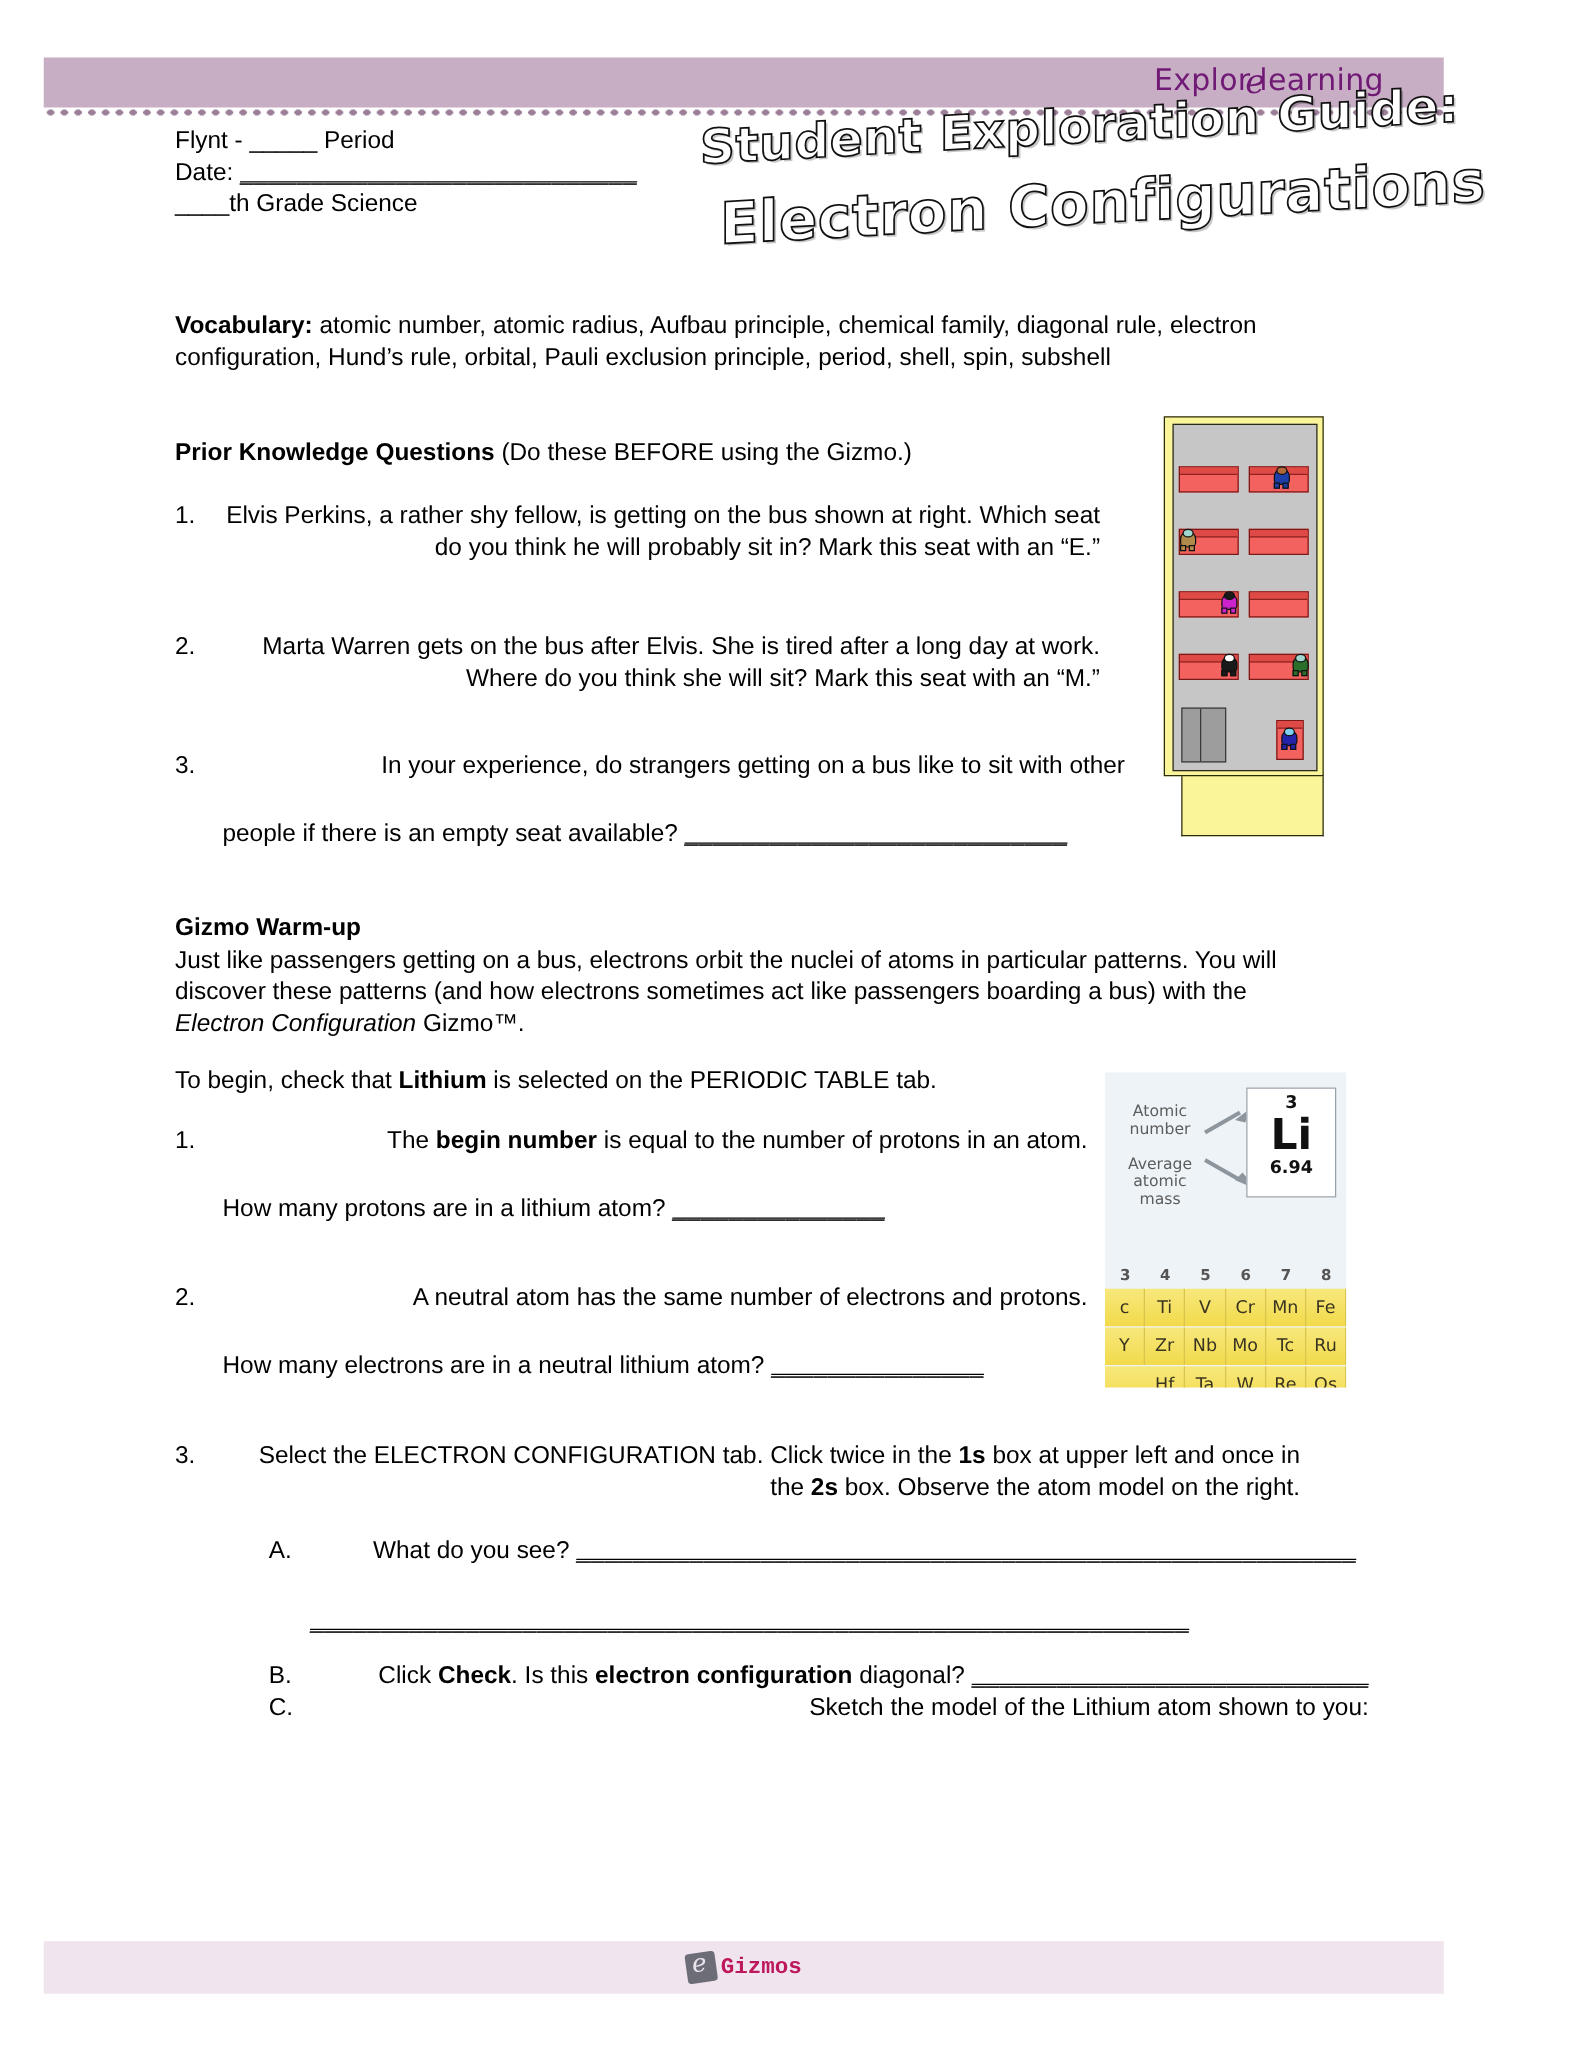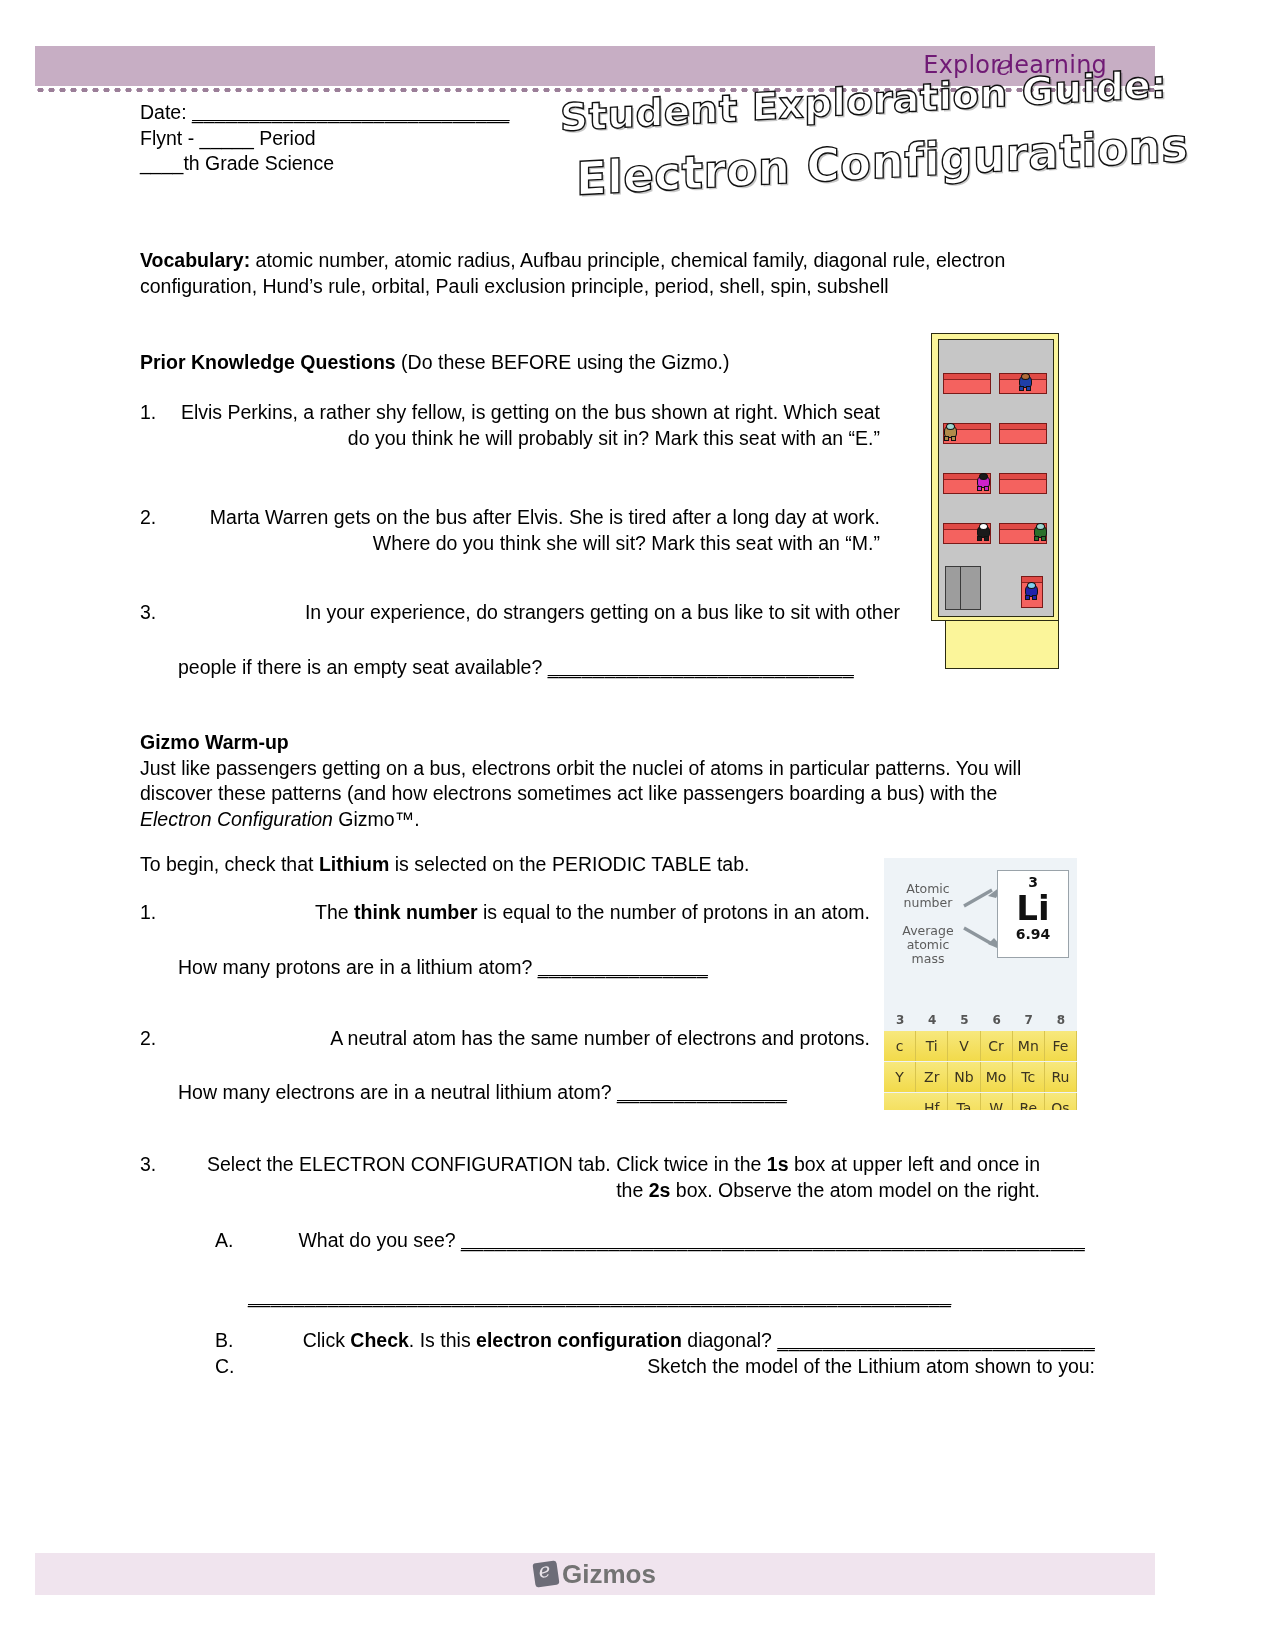--- a/index.html
+++ b/index.html
@@ -357,44 +357,44 @@
   .footer-logo .mark::after {
     content: "e";
     position: absolute;
     left: 5px; top: -4px;
     font-family: "DejaVu Serif", serif;
     font-style: italic;
     font-size: 20px;
     color: #e9e4ea;
   }
   .footer-logo .word {
-    font-family: Liberation Sans, sans-serif;
+    font-family: Liberation Mono, monospace;
     font-weight: bold;
-    font-size: 26px;
-    color: #737373;
+    font-size: 18px;
+    color: #be185d;
   }
 </style>
 </head>
 <body>
 
 <div id="page">
 
   <div class="header-band">
     <div class="header-logo">
       <span>Explor</span><span class="flourish">e</span><span>learning</span>
     </div>
   </div>
   <div class="dotted-rule"></div>
 
   <div class="namebox">
+    <div>Flynt - _____ Period</div>
     <div>
       <span>Date:</span>
       <span class="ul">____________________________</span>
     </div>
-    <div>Flynt - _____ Period</div>
     <div>____th Grade Science</div>
   </div>
 
   <div class="wordart" id="title-line1">Student Exploration Guide:</div>
   <div class="wordart" id="title-line2">Electron Configurations</div>
 
   <div class="body-text pk-head">
     <b>Prior Knowledge Questions</b><span> (Do these BEFORE using the Gizmo.)</span>
   </div>
 
@@ -485,21 +485,21 @@
     <b>Gizmo Warm-up</b><br>
     <span>Just like passengers getting on a bus, electrons orbit the nuclei of atoms in particular patterns. You will discover these patterns (and how electrons sometimes act like passengers boarding a bus) with the </span><i>Electron Configuration</i><span> Gizmo™.</span>
   </div>
 
   <div class="body-text" style="left:140px; top:852px; width:730px;">
     <span>To begin, check that </span><b>Lithium</b><span> is selected on the PERIODIC TABLE tab.</span>
   </div>
 
   <div class="qrow" style="left:140px; top:900px; width:730px;">
     <span class="qnum">1.</span>
-    <span class="qtext"><span>The </span><b>think number</b><span> is equal to the number of protons in an atom.</span></span>
+    <span class="qtext"><span>The </span><b>begin number</b><span> is equal to the number of protons in an atom.</span></span>
   </div>
   <div class="qrow" style="left:178px; top:955px; width:730px;">
     <span>How many protons are in a lithium atom?</span>
     <span class="ul" style="text-decoration:underline; letter-spacing:0.5px;">_______________</span>
   </div>
 
   <div class="qrow" style="left:140px; top:1026px; width:730px;">
     <span class="qnum">2.</span>
     <span class="qtext">A neutral atom has the same number of electrons and protons.</span>
   </div>

